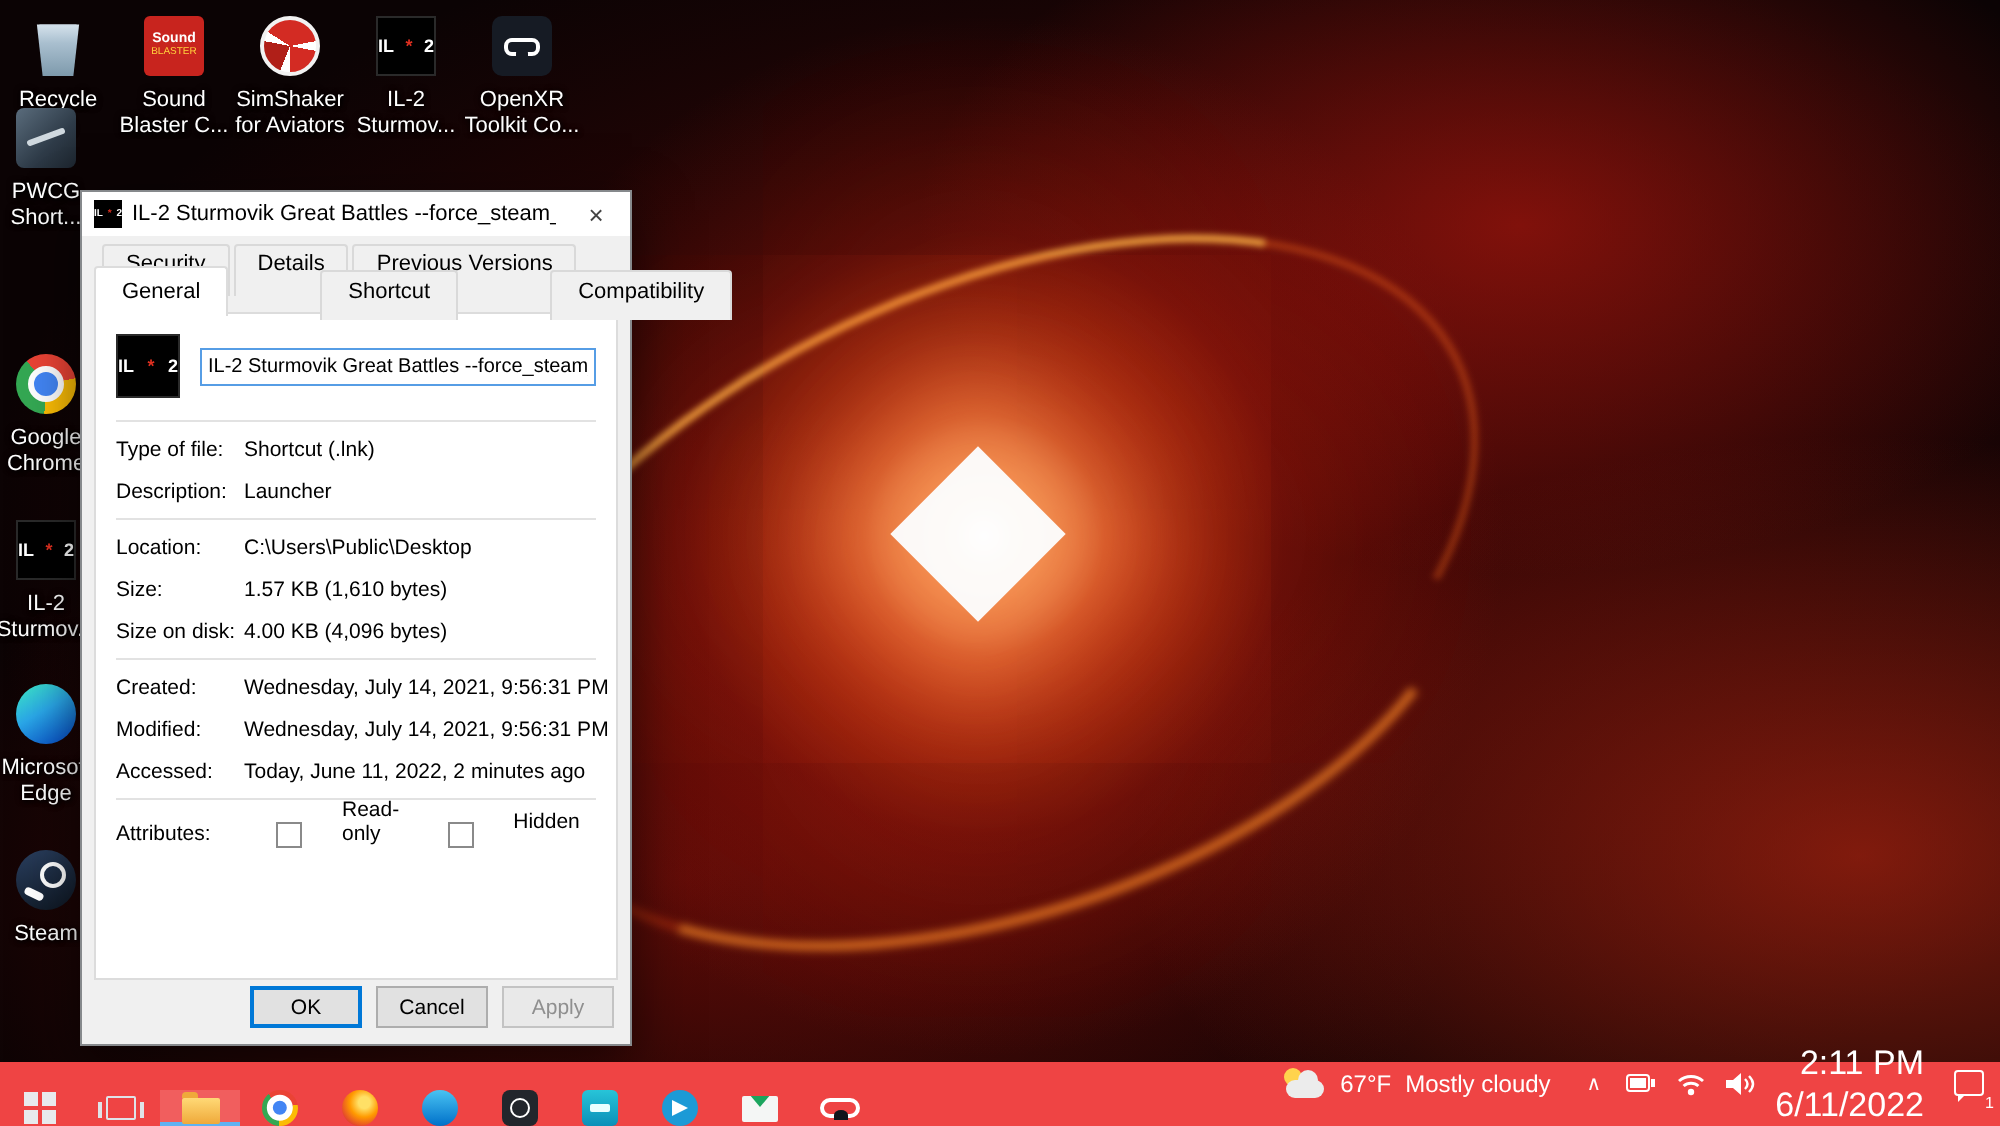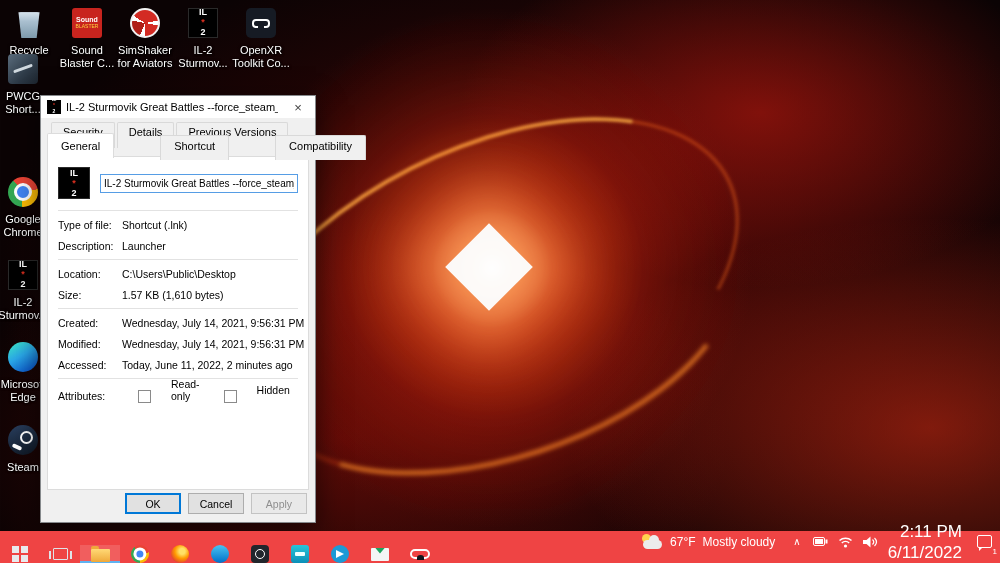--- a/index.html
+++ b/index.html
@@ -39,21 +39,21 @@
 
   
   .di { position:absolute; width:58px; display:flex; flex-direction:column; align-items:center; gap:4px; z-index:1; cursor:default; }
   .di-label {
     color:#fff; font-size:11px; text-align:center; line-height:1.15; width:58px;
     text-shadow:1px 1px 2px #000, 0 0 3px rgba(0,0,0,0.9);
     word-wrap:break-word;
   }
   .tile { width:34px; height:34px; display:flex; align-items:center; justify-content:center; }
 
-  .il2-icon { background:#000; color:#fff; display:inline-flex; align-items:center; justify-content:flex-end; font-weight:bold; letter-spacing:0; border:1px solid #2a2a2a;flex-direction:column; }
+  .il2-icon { background:#000; color:#fff; display:inline-flex; align-items:center; justify-content:space-between; font-weight:bold; letter-spacing:0; border:1px solid #2a2a2a; }
   .il2-icon .star { color:#e03020; }
   .il2-md { width:30px; height:30px; font-size:9px; }
   .il2-lg { width:32px; height:32px; font-size:9px; }
   .il2-sm { width:14px; height:14px; font-size:5px; border:none; }
 
   .rb-icon { width:24px; height:30px;
     background:linear-gradient(180deg,#eaf3f9,#a9bfcf 45%,#7e9aac);
     clip-path:polygon(6% 14%, 94% 14%, 82% 100%, 18% 100%);
     position:relative; }
   .rb-icon::before { content:""; position:absolute; top:0; left:2px; right:2px; height:5px; background:#cfdde8; border-radius:3px; }
@@ -288,20 +288,24 @@
     </div>
     <div class="sep"></div>
 
     <div class="row">
       <span class="lbl">Location:</span>
       <span class="val">C:\Users\Public\Desktop</span>
     </div>
     <div class="row">
       <span class="lbl">Size:</span>
       <span class="val">1.57 KB (1,610 bytes)</span>
+    </div>
+    <div class="row">
+      <span class="lbl">Size on disk:</span>
+      <span class="val">4.00 KB (4,096 bytes)</span>
     </div>
     <div class="sep"></div>
 
     <div class="row">
       <span class="lbl">Created:</span>
       <span class="val">Wednesday, July 14, 2021, 9:56:31 PM</span>
     </div>
     <div class="row">
       <span class="lbl">Modified:</span>
       <span class="val">Wednesday, July 14, 2021, 9:56:31 PM</span>

